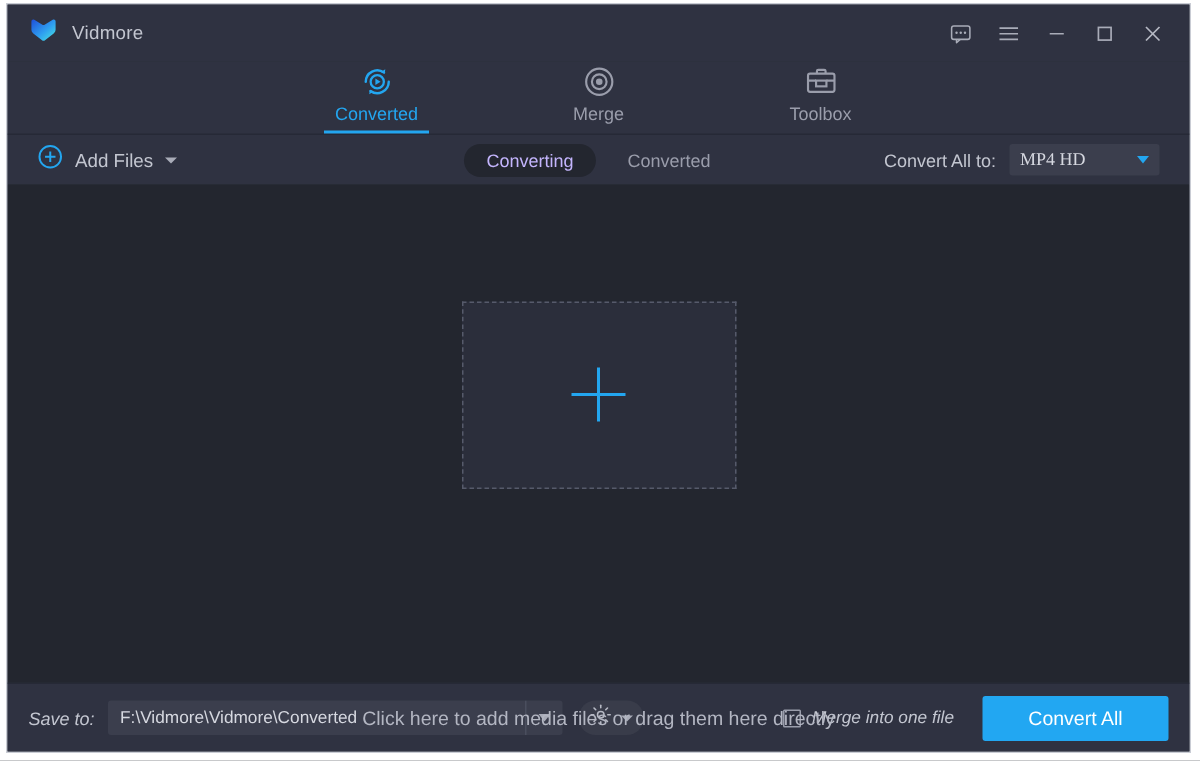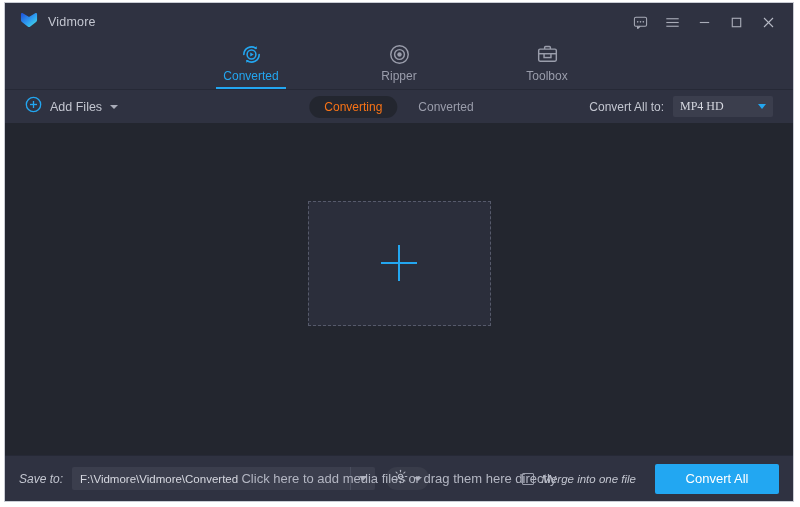--- a/index.html
+++ b/index.html
@@ -166,21 +166,21 @@
     padding: 0 15px;
     border-radius: 11px;
     display: flex;
     align-items: center;
     font-size: 12px;
     color: #9a9dab;
     cursor: default;
   }
   .seg.active {
     background: #23262f;
-    color: #f97316;
+    color: #c4b5fd;
   }
 
   .convert-all-to {
     margin-left: auto;
     display: flex;
     align-items: center;
     gap: 9px;
   }
   .convert-all-to-label {
     font-size: 12px;
@@ -424,21 +424,21 @@
     </div>
 
     <div class="tab">
       <span class="tab-icon">
         <svg width="23" height="23" viewBox="0 0 24 24">
           <circle cx="12" cy="12" r="9.1" fill="none" stroke="#9a9dab" stroke-width="1.5"></circle>
           <circle cx="12" cy="12" r="5.1" fill="none" stroke="#9a9dab" stroke-width="1.5"></circle>
           <circle cx="12" cy="12" r="2.3" fill="#9a9dab"></circle>
         </svg>
       </span>
-      <span class="tab-label">Ripper</span>
+      <span class="tab-label">Merge</span>
     </div>
 
     <div class="tab">
       <span class="tab-icon">
         <svg width="23" height="23" viewBox="0 0 24 24">
           <path d="M9 6.2 L9 4.6 Q9 3.7 10 3.7 L14 3.7 Q15 3.7 15 4.6 L15 6.2" fill="none" stroke="#9a9dab" stroke-width="1.5"></path>
           <rect x="2.8" y="6.4" width="18.4" height="12.6" rx="1.4" fill="none" stroke="#9a9dab" stroke-width="1.5"></rect>
           <rect x="8.4" y="11.2" width="7.2" height="4" fill="none" stroke="#9a9dab" stroke-width="1.5"></rect>
           <line x1="2.8" y1="11.2" x2="8.4" y2="11.2" stroke="#9a9dab" stroke-width="1.5"></line>
           <line x1="15.6" y1="11.2" x2="21.2" y2="11.2" stroke="#9a9dab" stroke-width="1.5"></line>

